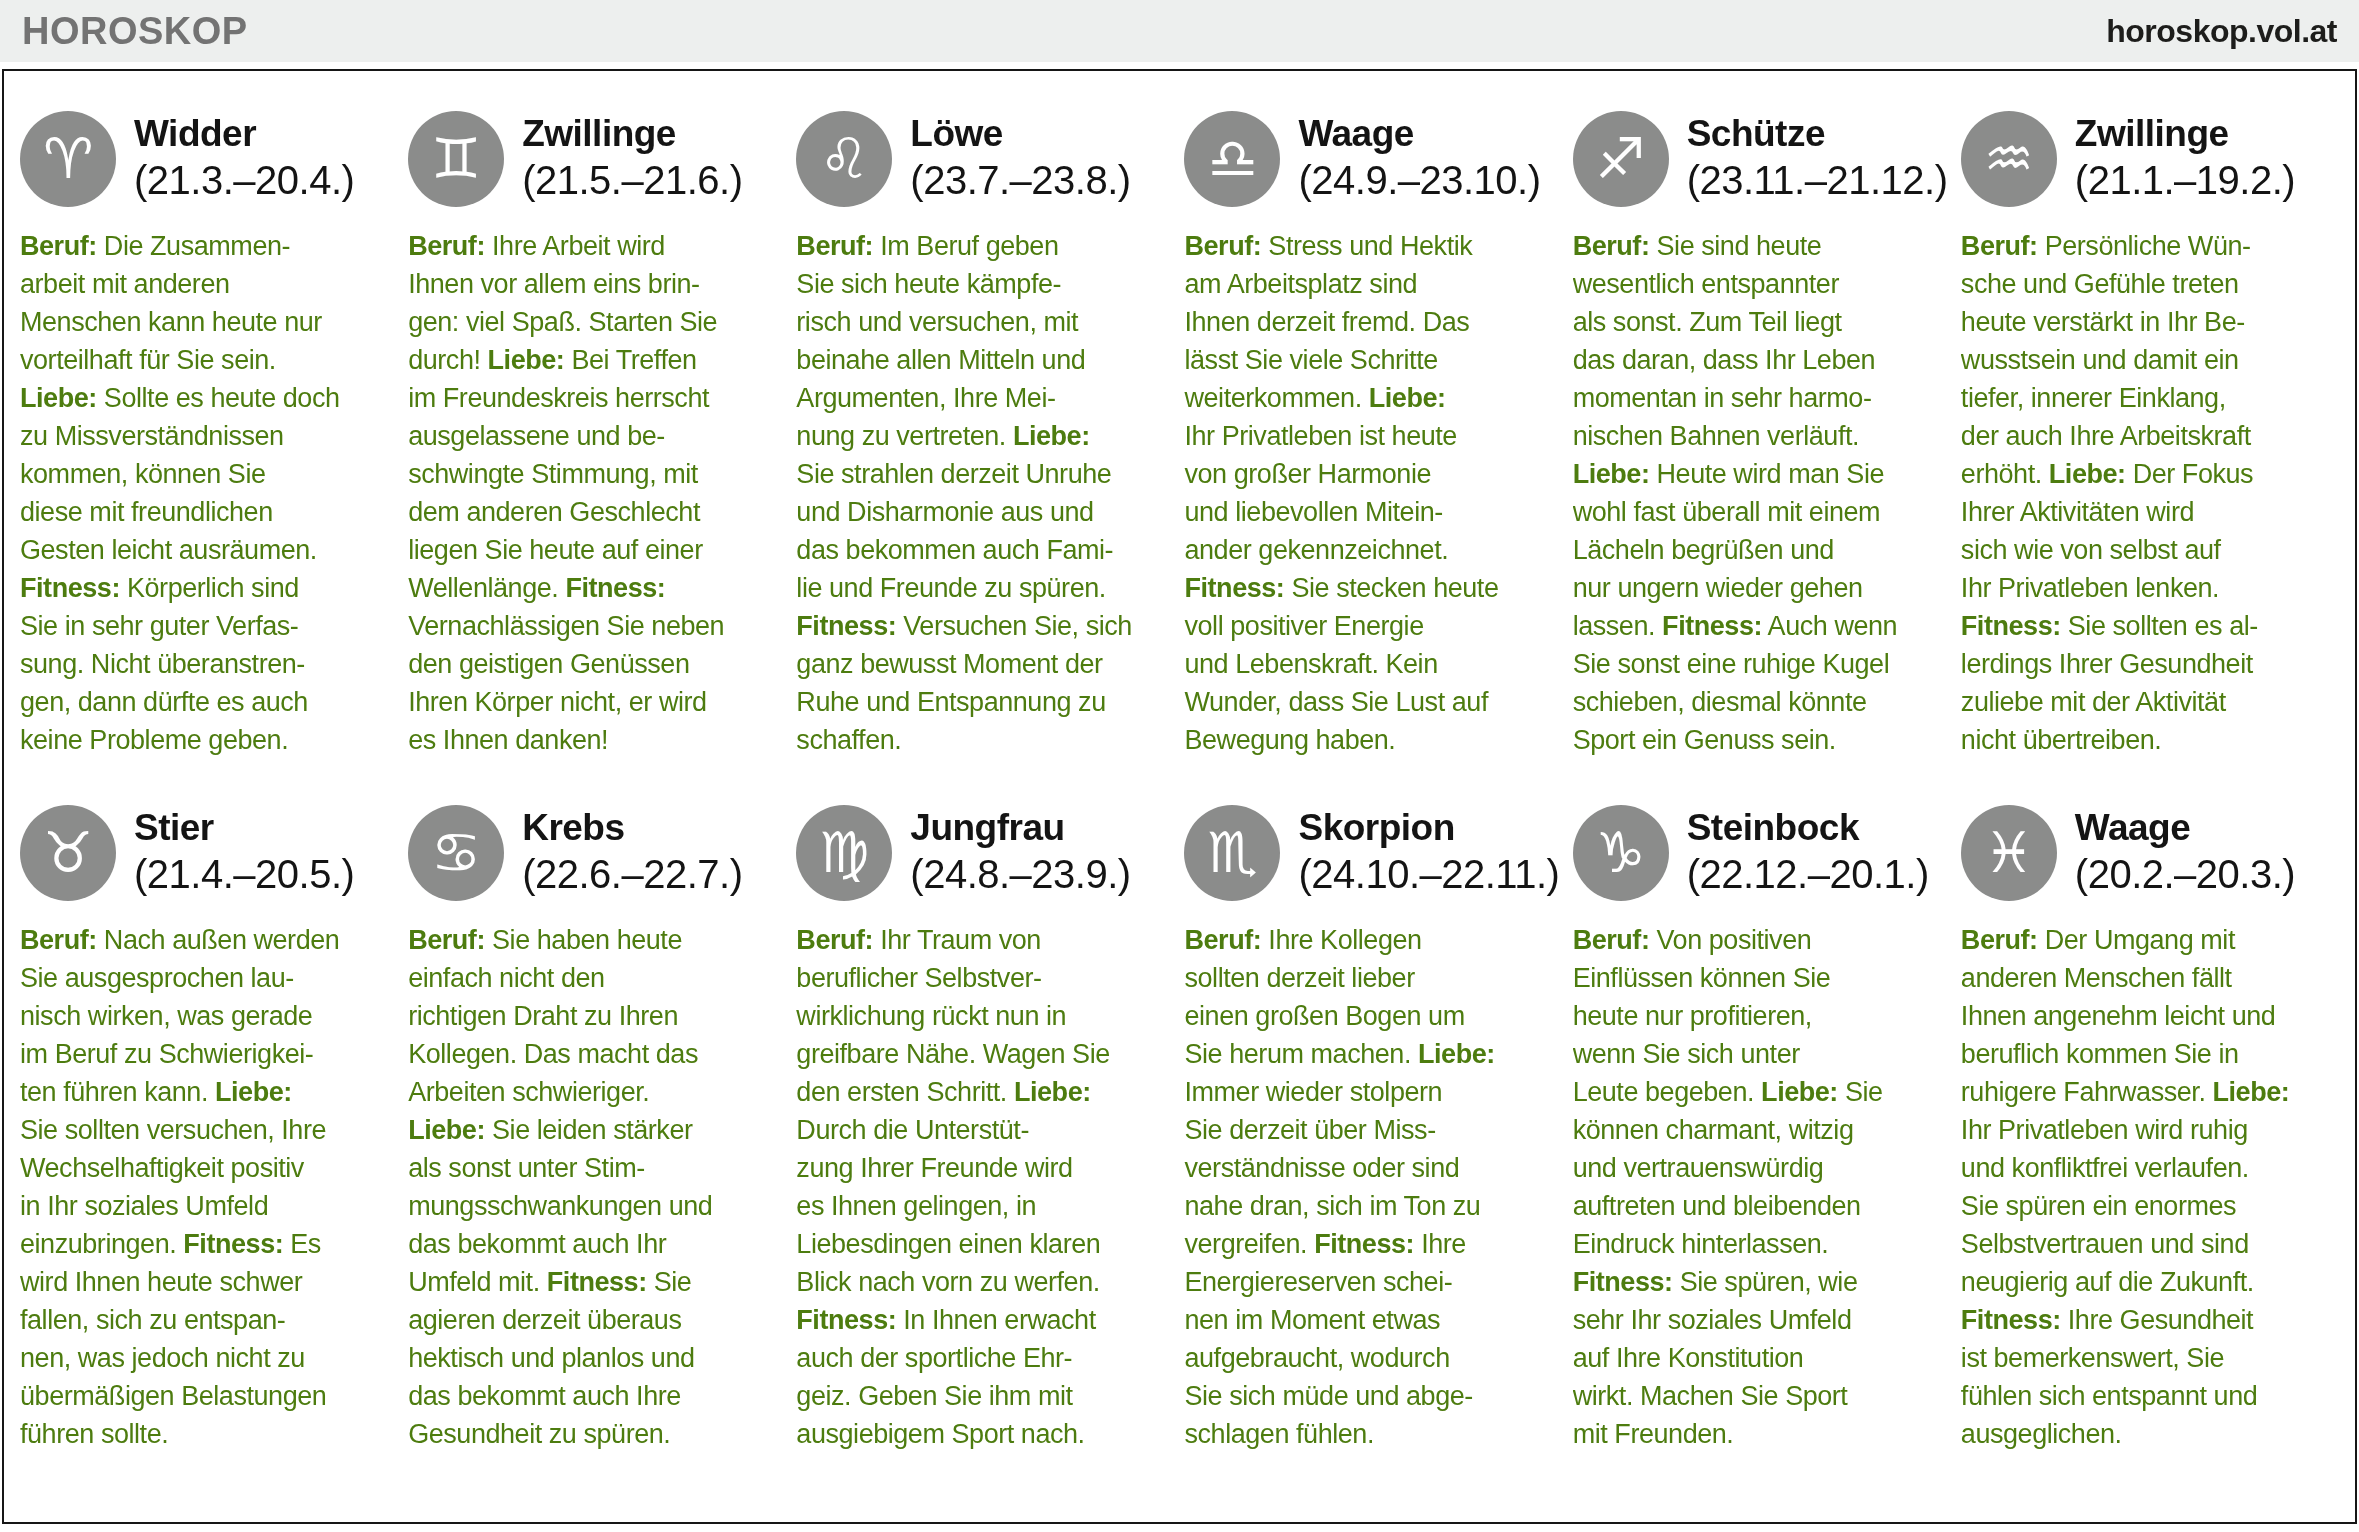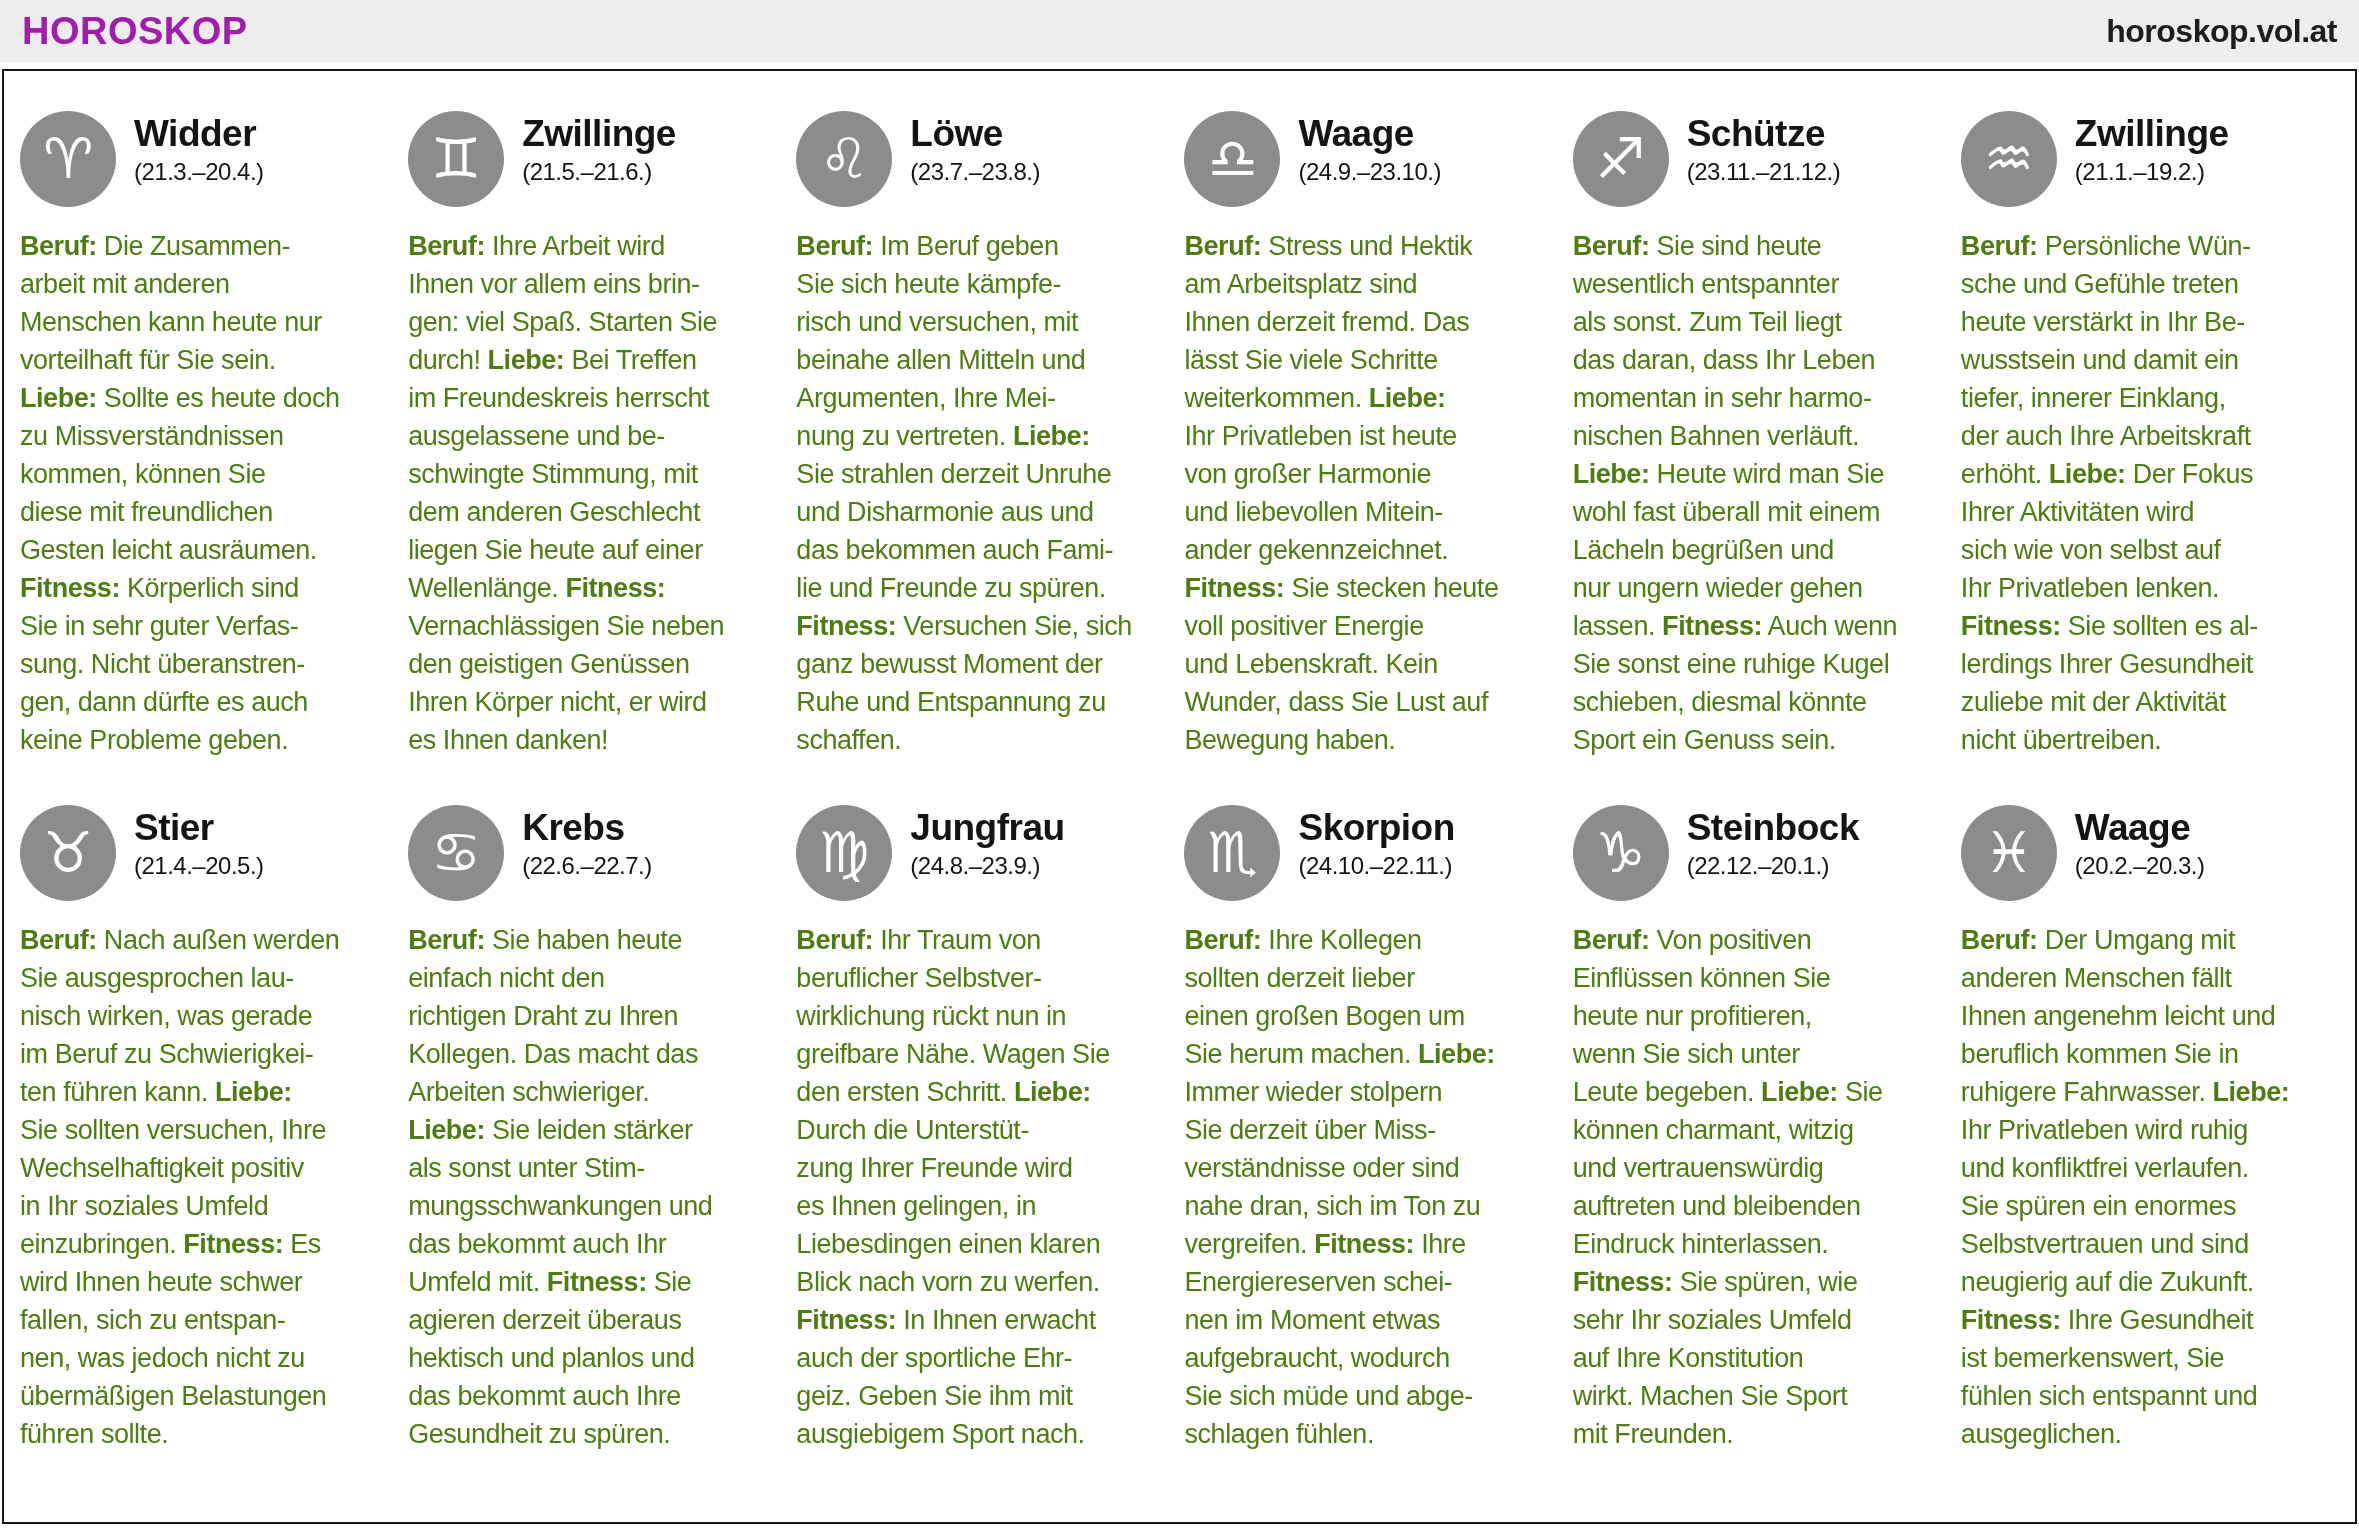--- a/index.html
+++ b/index.html
@@ -68,40 +68,40 @@
   }
   .head-text { padding-top: 4px; }
   .sign-name {
     font-size: 37px;
     font-weight: 700;
     letter-spacing: -0.5px;
     line-height: 1.05;
     color: #141414;
   }
   .sign-dates {
-    font-size: 24px;
+    font-size: 40px;
     letter-spacing: -0.5px;
     margin-top: 4px;
     color: #141414;
   }
   .sign-body {
     margin-top: 20px;
     font-size: 27px;
     line-height: 38px;
     letter-spacing: -0.45px;
     white-space: pre;
     color: #4d7c0f;
   }
   .sign-body b { font-weight: 700; }
 </style>
 </head>
 <body>
 
 <div class="topbar" style="background: rgb(237, 239, 238);">
-  <span class="brand" style="color: #a21caf;">HOROSKOP</span>
+  <span class="brand" style="color: #737373;">HOROSKOP</span>
   <span class="site">horoskop.vol.at</span>
 </div>
 
 <div class="frame">
   <div class="grid">
   <div class="cell">
     <div class="card-head">
       <div class="icon-circle" style="background: rgb(139, 140, 139);">
         <span class="glyph">♈</span>
       </div>

